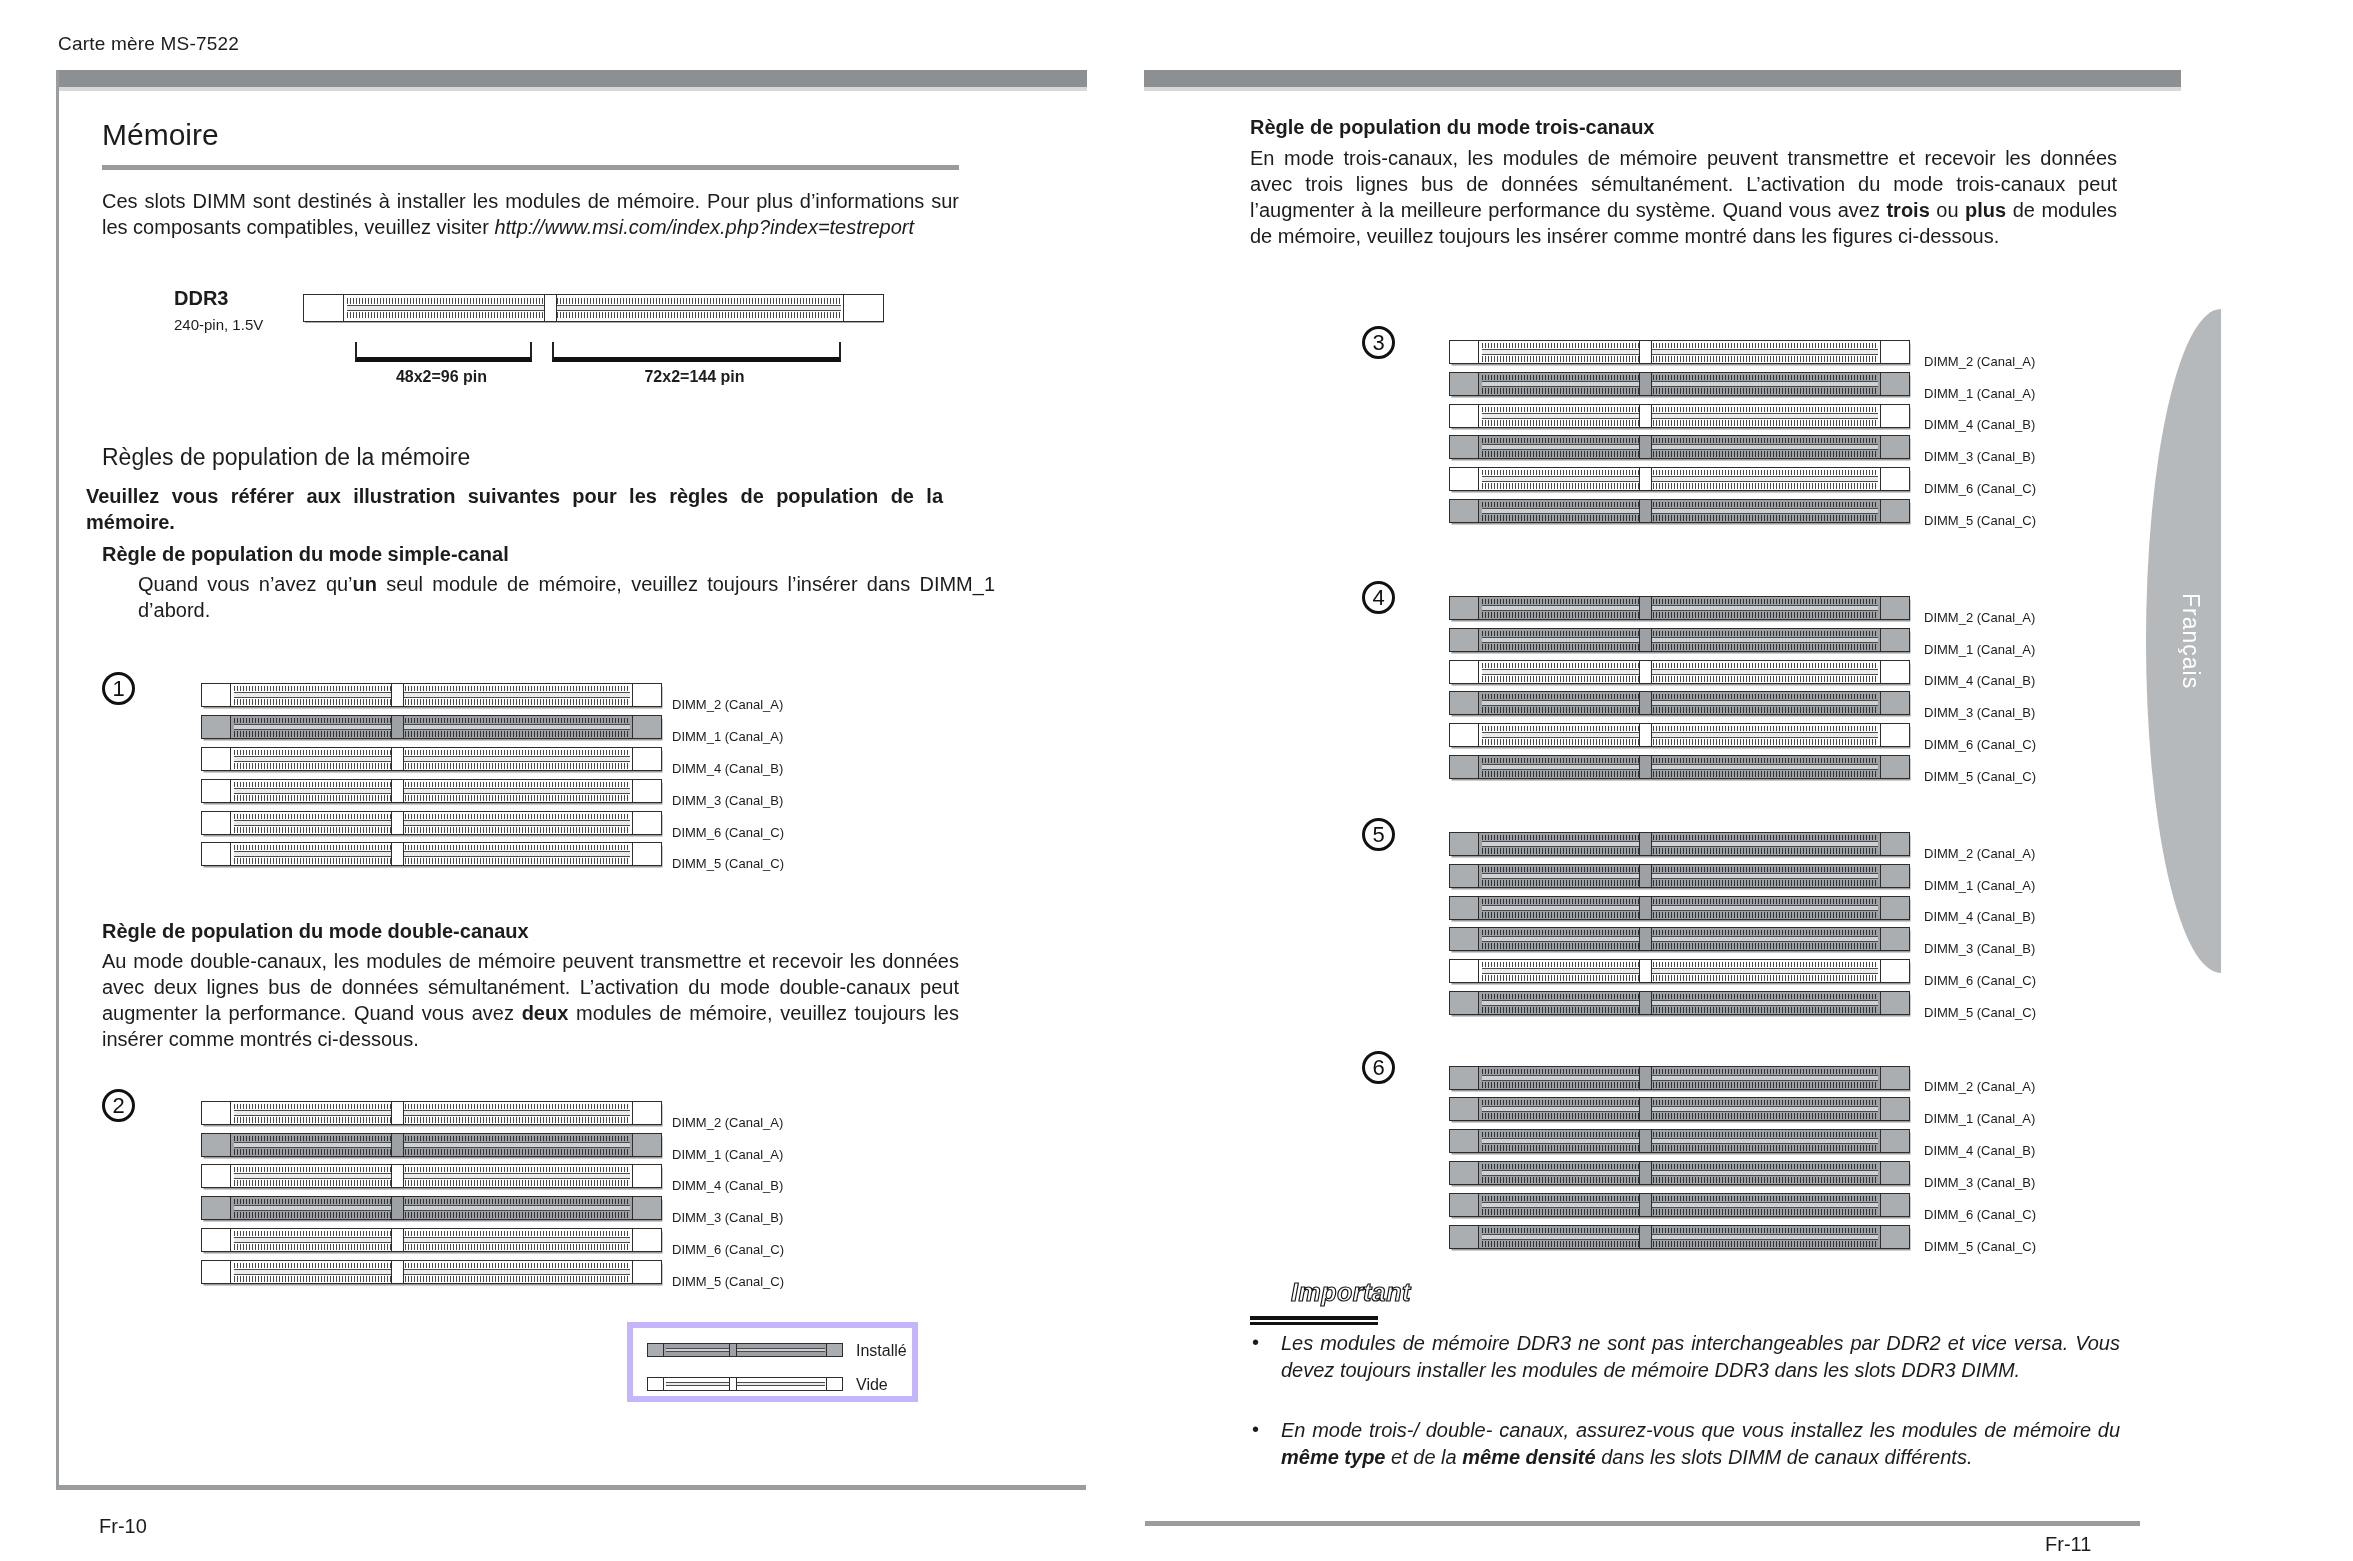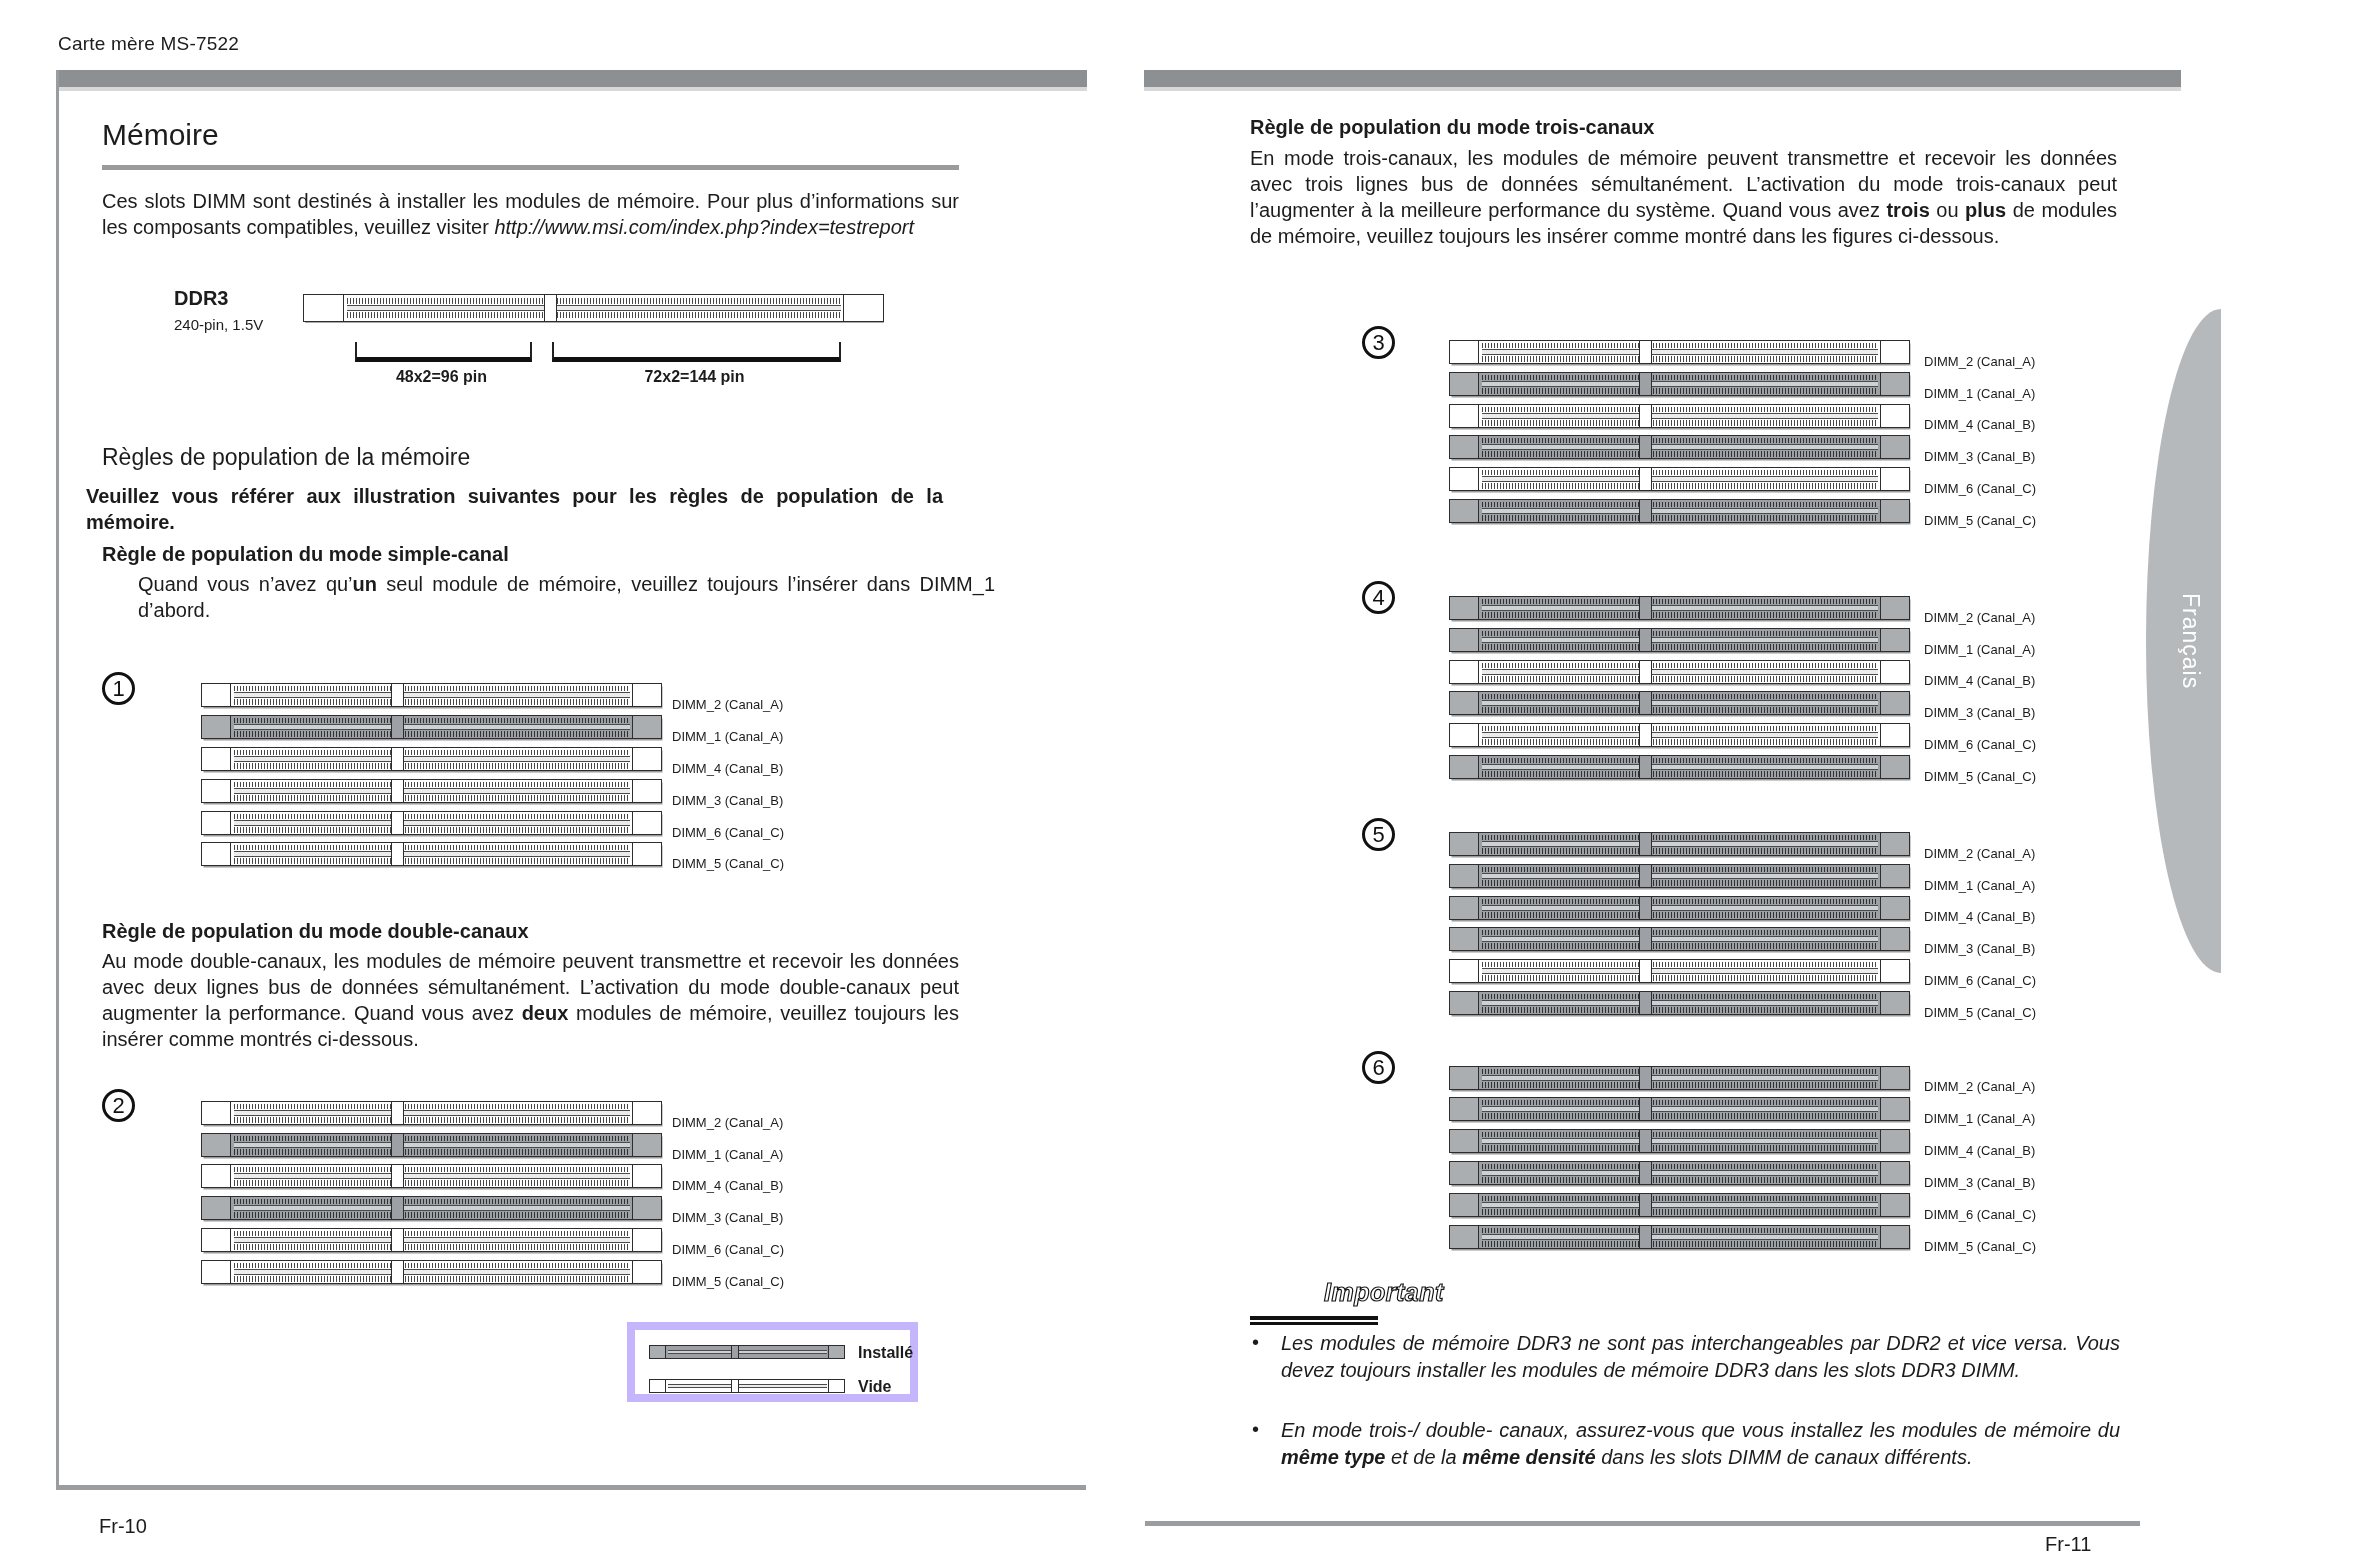--- a/index.html
+++ b/index.html
@@ -62,21 +62,21 @@
   .slot.mini .pinrow{height:3px;background:repeating-linear-gradient(90deg,#474747 0 0.5px,transparent 0.5px 2px);}
   .slot.mini .rail{height:2px;border-top-width:0.5px;border-bottom-width:0.5px;}
   .slot.mini .notch{width:6px;border-left-width:1px;border-right-width:1px;}
   .dimm-label{position:absolute;font-size:13px;white-space:nowrap;}
   .circle-num{
     position:absolute;width:33px;height:33px;box-sizing:border-box;
     border:3.5px solid #111;border-radius:50%;
     display:flex;align-items:center;justify-content:center;
     font-size:22px;color:#111;
   }
-  .legend-box{border:8px solid #c4b5fd;box-sizing:border-box;font-weight:bold;}
+  .legend-box{border:6px solid #c4b5fd;box-sizing:border-box;}
   .legend-label{font-size:16px;}
   
   .imp-title{
     font-size:25px;font-weight:bold;font-style:italic;letter-spacing:0.5px;
     color:#ffffff;-webkit-text-stroke:1.2px #141414;
   }
   .imp-bar{background:#111;}
   .bullet-para{font-size:20px;line-height:27px;font-style:italic;text-align:justify;margin:0;}
   .bullet-para b{font-weight:bold;}
   .bullet-dot{font-size:20px;font-style:normal;}
@@ -583,21 +583,21 @@
             <div class="rail"></div>
             <div class="pinrow"></div>
             <div class="notch"></div>
           </div>
           <div class="cap r"></div>
         </div>
         <div class="dimm-label" style="left: 1924px; top: 1239px;">DIMM_5 (Canal_C)</div>
       </div>
     </div>
 
-  <div class="abs imp-title" style="left:1324px;top:1278px;text-align:right;">Important</div>
+  <div class="abs imp-title" style="left:1291px;top:1278px;text-align:right;">Important</div>
   <div class="abs imp-bar" style="left:1250px;top:1316px;width:128px;height:4px;"></div>
   <div class="abs imp-bar" style="left:1250px;top:1322px;width:128px;height:2.5px;"></div>
 
   <div class="abs bullet-dot" style="left:1252px;top:1331px;">•</div>
   <p class="abs bullet-para" style="left:1281px;top:1330px;width:839px;">Les modules de mémoire DDR3 ne sont pas interchangeables par DDR2 et vice versa. Vous devez toujours installer les modules de mémoire DDR3 dans les slots DDR3 DIMM.</p>
 
   <div class="abs bullet-dot" style="left:1252px;top:1418px;">•</div>
   <p class="abs bullet-para" style="left:1281px;top:1417px;width:839px;">
     <span>En mode trois-/ double- canaux, assurez-vous que vous installez les modules de mémoire du </span><b>même type</b><span> et de la </span><b>même densité</b><span> dans les slots DIMM de canaux différents.</span>
   </p>

